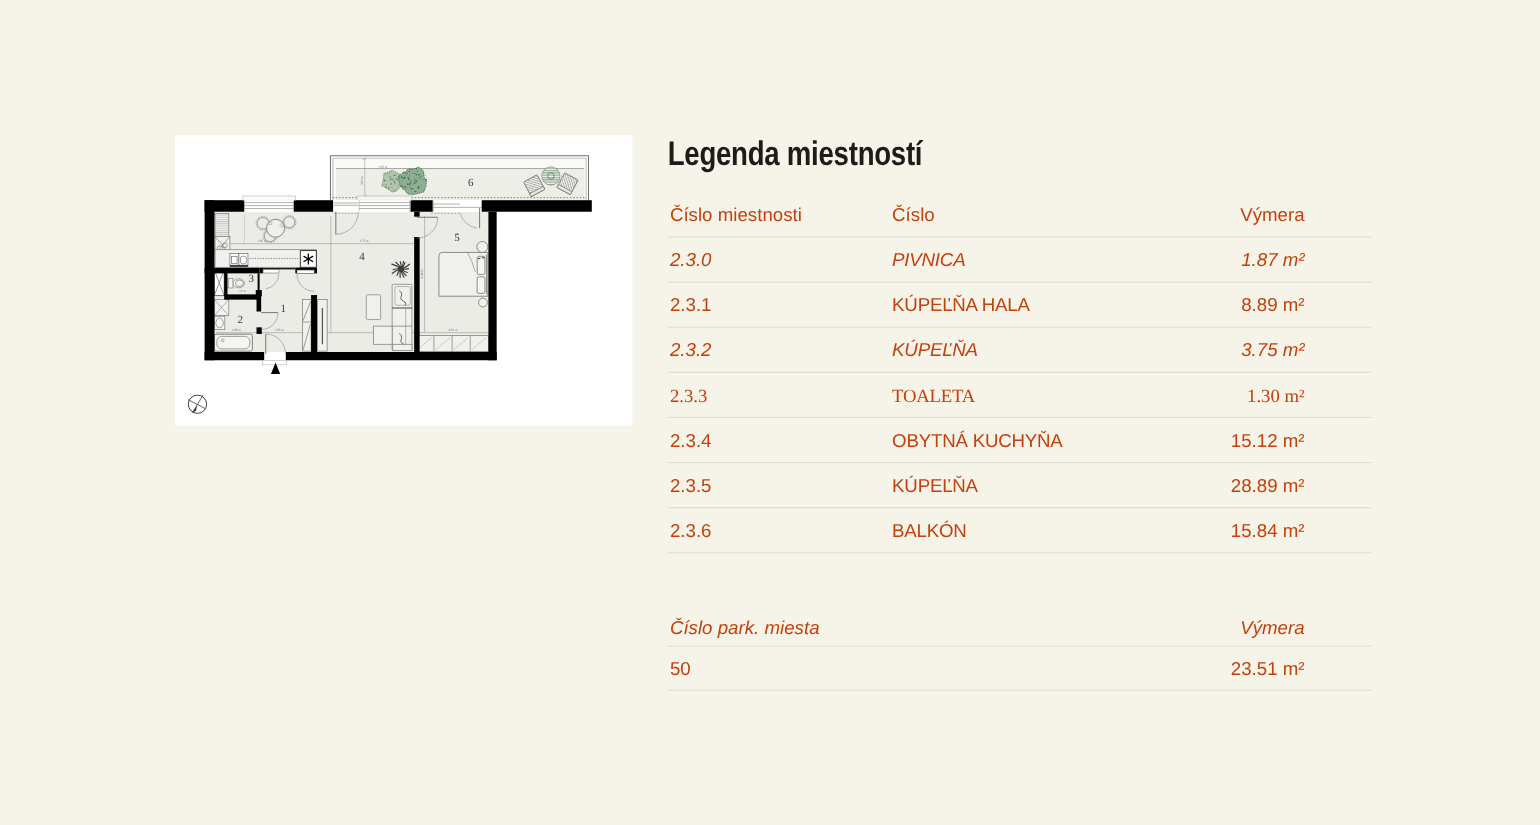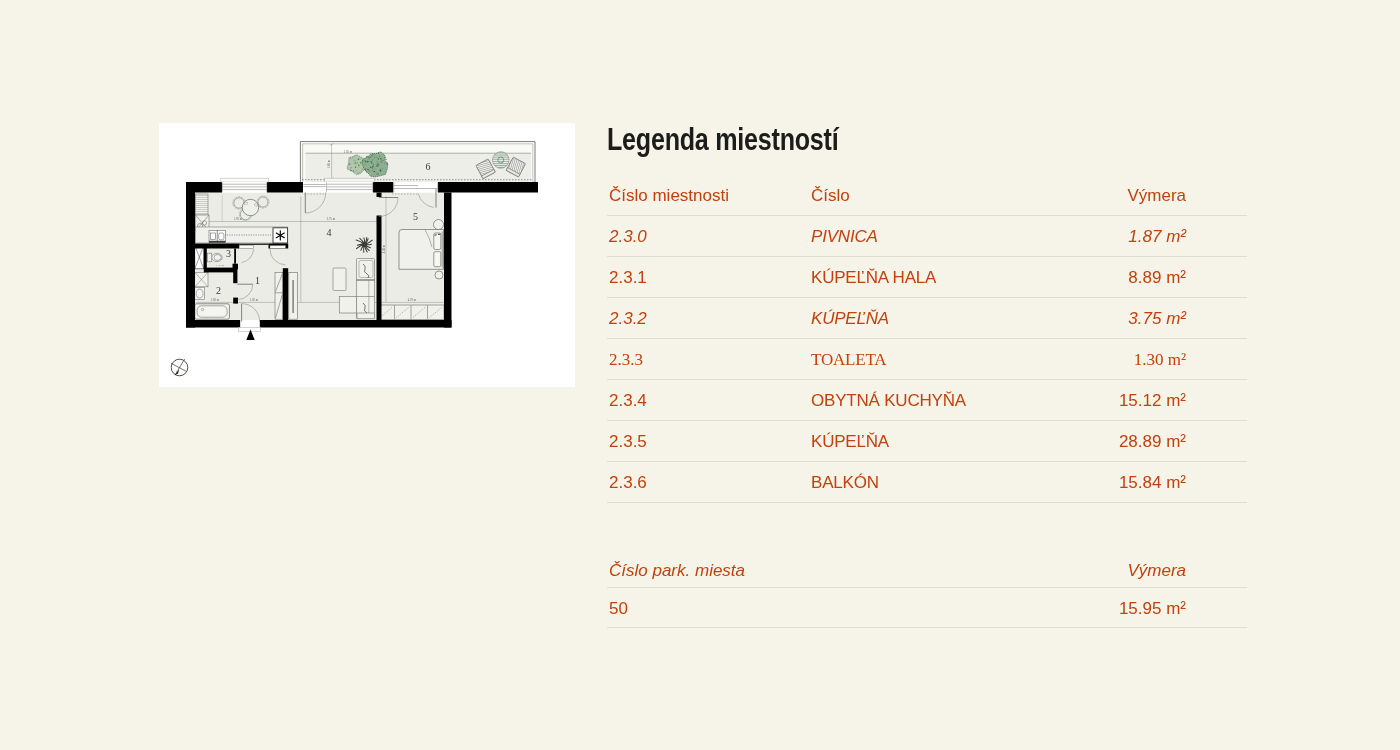--- a/index.html
+++ b/index.html
@@ -572,15 +572,15 @@
 <div class="hline" style="top:502px;"></div>
 
 <div class="row" style="top:561px;font-style:italic;">
     <span class="c1">Číslo park. miesta</span>
     <span class="c3">Výmera</span>
   </div>
 <div class="hline" style="top:587px;"></div>
 
 <div class="row" style="top:599px;">
     <span class="c1">50</span>
-    <span class="c3">15.95 m²</span>
+    <span class="c3">23.51 m²</span>
   </div>
 <div class="hline" style="top:627px;"></div>
 
 </body></html>

